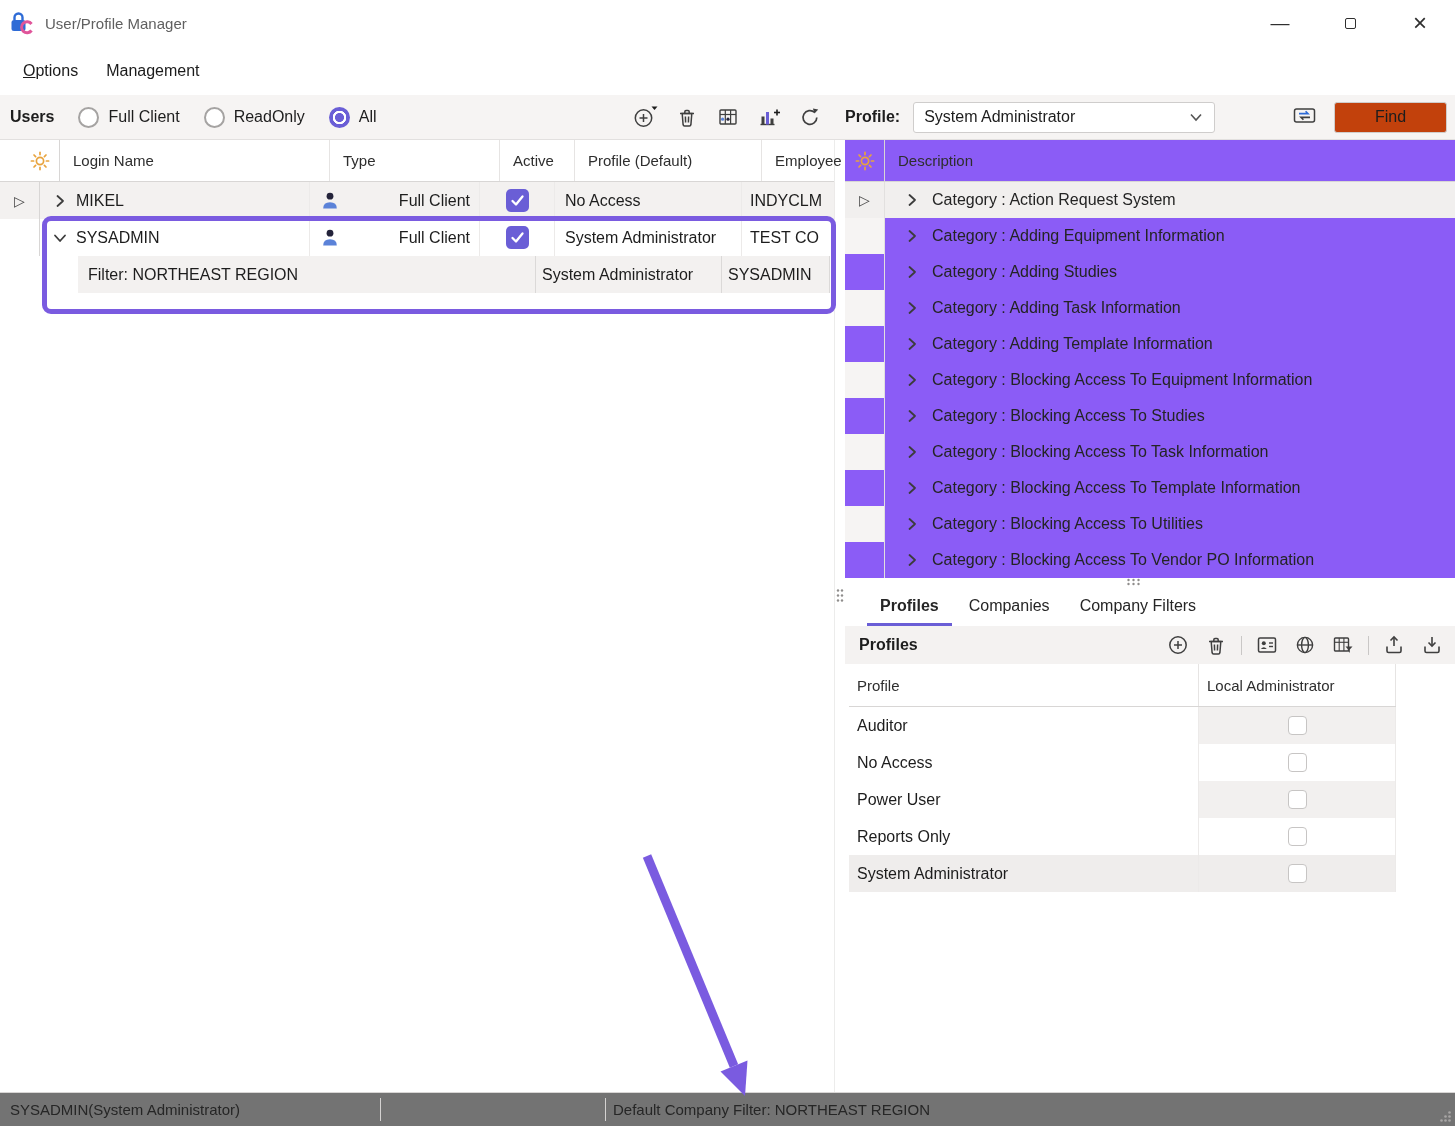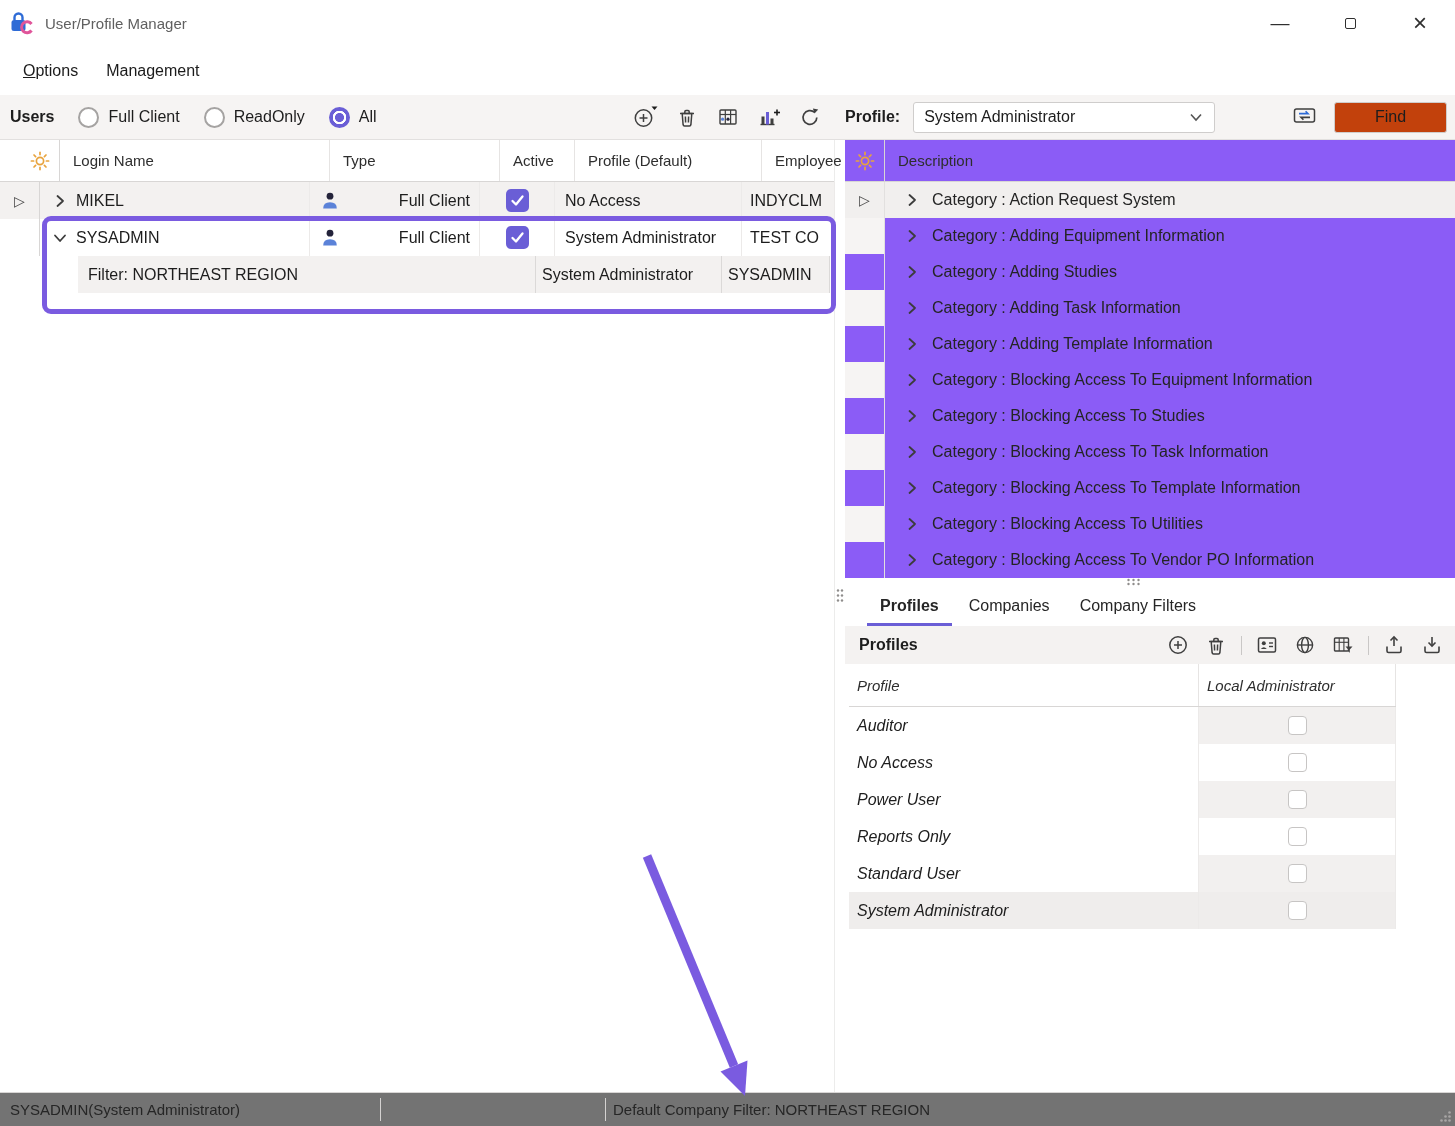--- a/index.html
+++ b/index.html
@@ -72,21 +72,21 @@
 
   
   .bottom-panel { position:absolute; left:845px; top:582px; width:610px; bottom:34px; background:#fff; }
   .tabbar { height:44px; display:flex; align-items:flex-end; padding-left:22px; gap:4px; }
   .tab { padding:9px 13px 8px; font-size:16px; color:#262626; border-bottom:3px solid transparent; }
   .tab.active { font-weight:bold; border-bottom-color:#6a5ed6; }
   .panel-header { height:38px; background:#f4f2f1; display:flex; align-items:center; padding:0 10px 0 14px; }
   .panel-title { font-weight:bold; font-size:16px; }
   .panel-icons { margin-left:auto; display:flex; align-items:center; gap:12px; }
   .vsep { width:1px; height:19px; background:#c9c7c6; }
-  .p-table { margin-left:4px; width:547px;font-style:italic; }
+  .p-table { margin-left:4px; width:547px; }
   .pt-header, .pt-row { display:grid; grid-template-columns:350px 197px; }
   .pt-header { height:43px; border-bottom:1px solid #d8d6d5; }
   .pt-header .cell { display:flex; align-items:center; padding-left:8px; font-size:15px; color:#2e2e2e; border-right:1px solid #e6e4e3; }
   .pt-row { height:37px; }
   .pt-row .cell { display:flex; align-items:center; padding-left:8px; font-size:16px; border-right:1px solid #eceae9; }
   .pt-row .cell.chk { justify-content:center; padding-left:0; }
   .pt-row.shade .chk { background:#f2f0ef; }
   .pt-row.sel .cell { background:#efedec; }
   .cb-empty { width:19px; height:19px; border:1.4px solid #c7c5c4; border-radius:4px; background:#fff; }
 
@@ -553,28 +553,20 @@
         <div class="cell">
             <span>Power User</span>
           </div>
         <div class="cell chk">
             <span class="cb-empty"></span>
           </div>
       </div>
       <div class="pt-row">
         <div class="cell">
             <span>Reports Only</span>
-          </div>
-        <div class="cell chk">
-            <span class="cb-empty"></span>
-          </div>
-      </div>
-      <div class="pt-row shade">
-        <div class="cell">
-            <span>Standard User</span>
           </div>
         <div class="cell chk">
             <span class="cb-empty"></span>
           </div>
       </div>
       <div class="pt-row sel">
         <div class="cell">
             <span>System Administrator</span>
           </div>
         <div class="cell chk">

